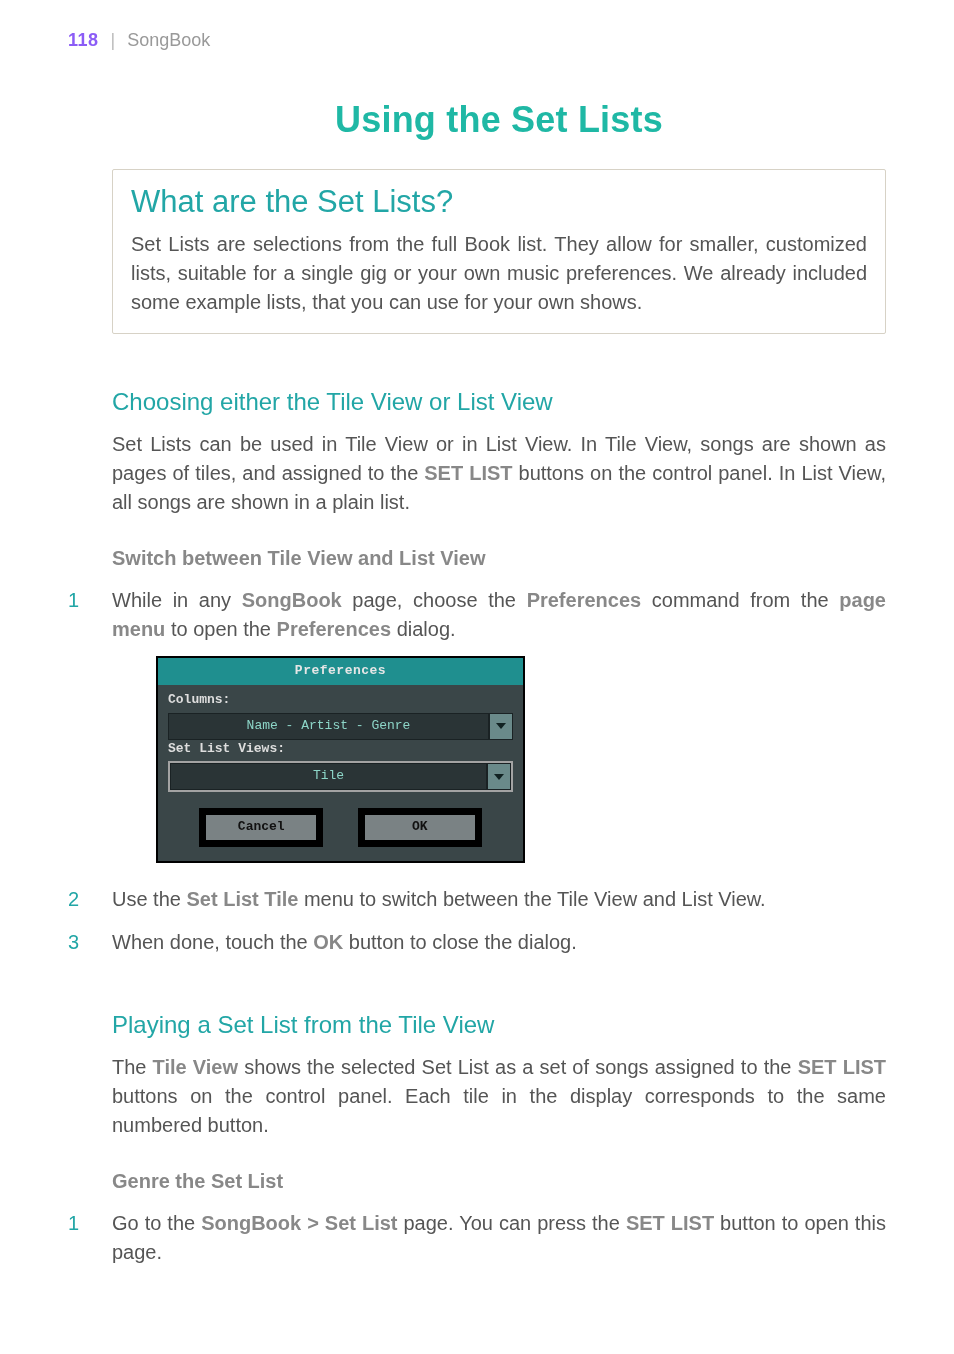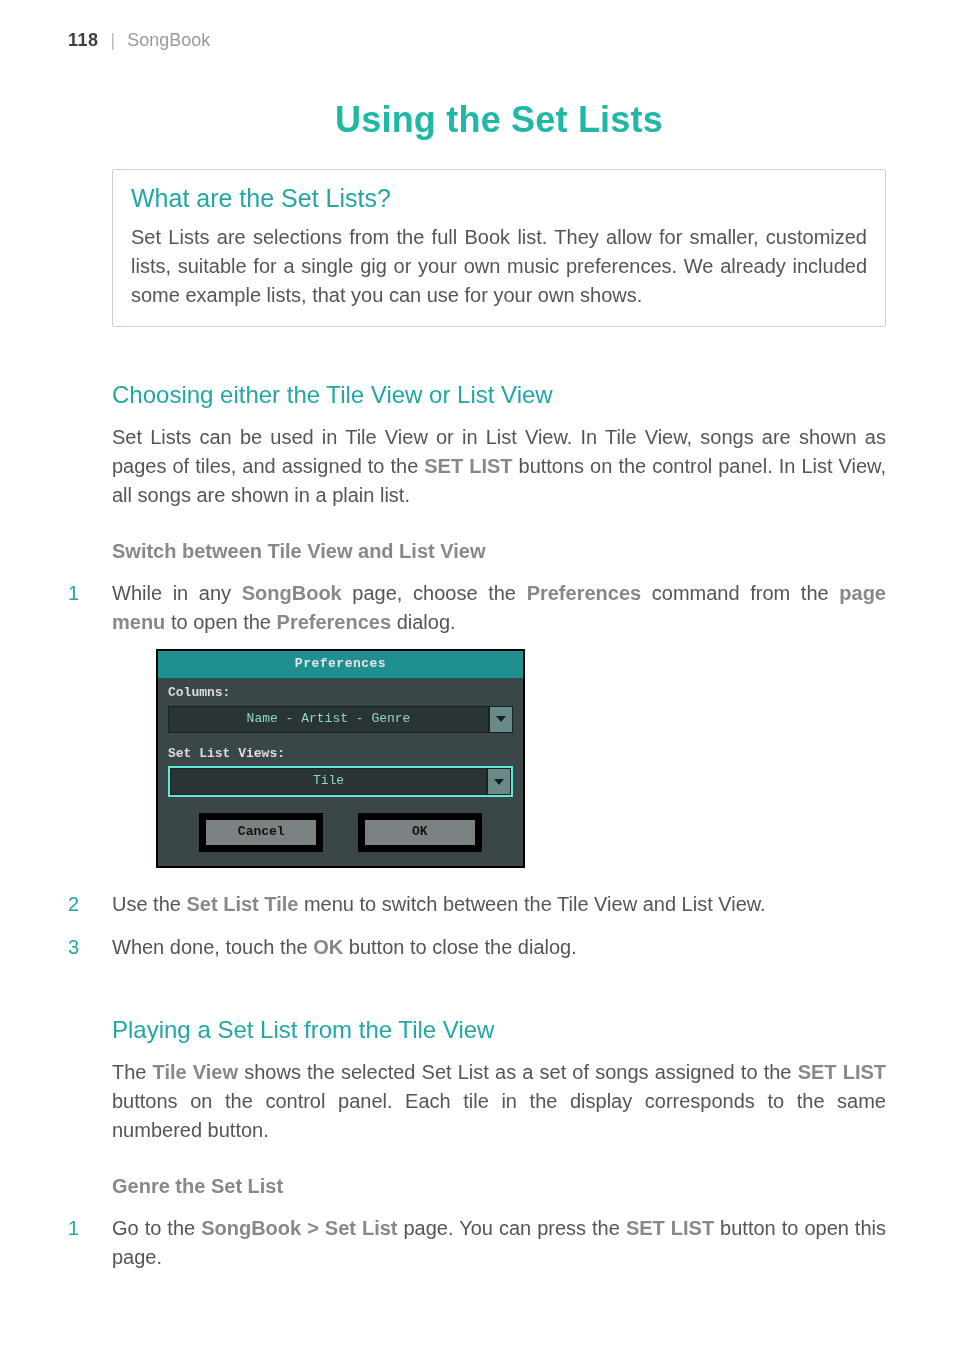--- a/index.html
+++ b/index.html
@@ -16,21 +16,21 @@
   .header {
     margin-bottom: 48px;
     display: flex;
     align-items: baseline;
     gap: 12px;
     color: #999;
     font-size: 18px;
   }
   .header .pgnum {
     font-weight: 700;
-    color: #404040;
+    color: #8b5cf6;
     letter-spacing: 0.5px;
   }
   .header .divider {
     color: #bbb;
   }
   h1.title {
     color: #1fb8a5;
     font-size: 36px;
     font-weight: 700;
     margin: 0 0 28px 44px;
@@ -38,21 +38,21 @@
     text-align: center;
   }
   .callout-box {
     border: 1px solid #d7d2c6;
     border-radius: 2px;
     margin: 0 0 54px 44px;
     padding: 14px 18px 16px 18px;
   }
   .callout-box h2 {
     color: #22a6a6;
-    font-size: 25px;
+    font-size: 31px;
     font-weight: 400;
     margin: 0 0 10px 0;
   }
   .callout-box p {
     margin: 0;
     font-size: 20px;
     line-height: 1.45;
     color: #555;
     text-align: justify;
   }
@@ -125,24 +125,24 @@
     font-size: 13px;
   }
   .dlabel {
     margin: 0 0 3px 0;
     color: #dedede;
     font-weight: bold;
   }
   .field-row {
     display: flex;
     align-items: stretch;
-    margin-bottom: 12px;
+    margin-bottom: 0;
   }
   .field-row.highlight {
-    border: 2px solid #5eead4;
+    border: 2px solid #a3a3a3;
     padding: 0;
     margin-bottom: 14px;
   }
   .field {
     flex: 1;
     background: #2a3436;
     color: #8dd6c8;
     text-align: center;
     padding: 3px 0;
     border: 1px solid #1a2224;

